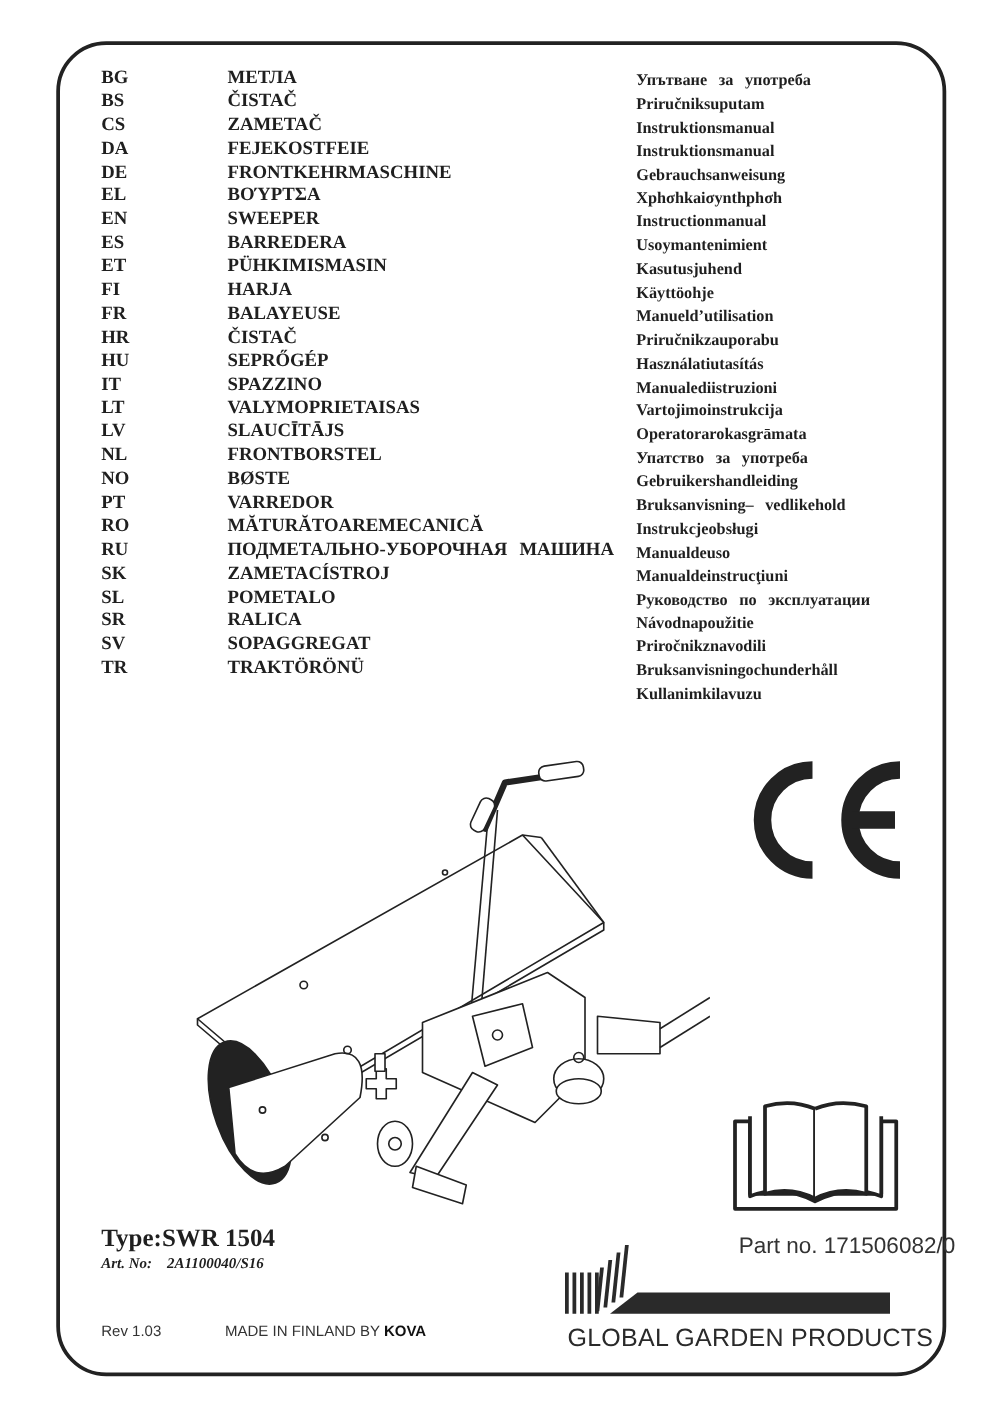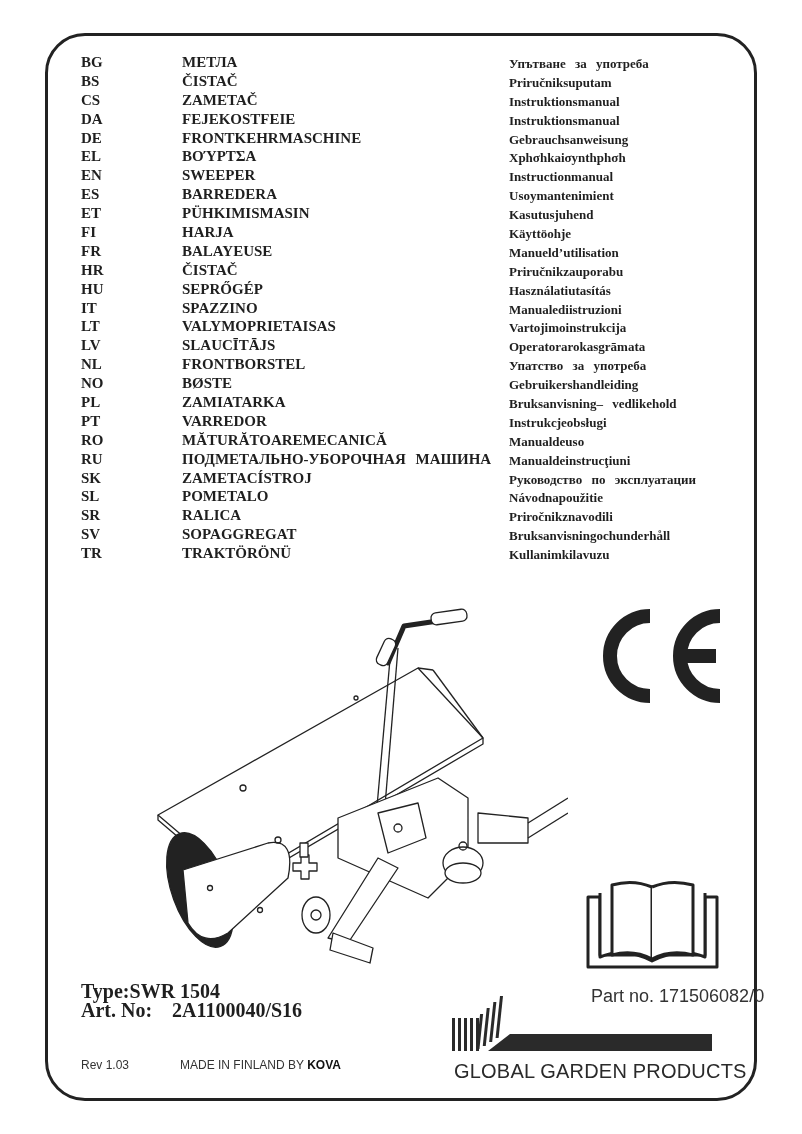--- a/index.html
+++ b/index.html
@@ -14,21 +14,21 @@
   .lang-row { display:flex; height:18.9px; line-height:18.9px; font-size:15px;gap:45px; }
   .lang-code { width:56px; }
   .lang-name { white-space:nowrap; word-spacing:6px; }
   .manual-list { position:absolute; left:509px; top:55px; }
   .manual-row { height:18.9px; line-height:18.9px; font-size:13px; white-space:nowrap; word-spacing:6px; }
   .machine { position:absolute; left:148px; top:598px; width:420px; height:370px; }
   .ce { position:absolute; left:590px; top:606px; width:135px; height:100px; }
   .book { position:absolute; left:585px; top:875px; width:135px; height:100px; }
   .partno { position:absolute; left:591px; top:986px; font-size:18px; color:#333; }
   .type { position:absolute; left:81px; top:982px; font-size:20px; line-height:19px; }
-  .artno { position:absolute; left:81px; top:1001px; font-size:20px; line-height:19px; white-space:pre; }
+  .artno { position:absolute; left:81px; top:1001px; font-size:12px; line-height:19px; white-space:pre;font-style:italic; }
   .rev { position:absolute; left:81px; top:1058px; font-size:12px; color:#333; }
   .made { position:absolute; left:180px; top:1058px; font-size:12px; color:#333; }
   .made b { color:#111; }
   .logo { position:absolute; left:452px; top:996px; width:270px; height:56px; }
   .logo-text { position:absolute; left:454px; top:1060px; font-size:20px; color:#2a2a2a; letter-spacing:0.2px; }
 </style>
 </head>
 <body>
 
 <div class="frame"></div>
@@ -98,24 +98,20 @@
       <span class="lang-code">LV</span>
       <span class="lang-name">SLAUCĪTĀJS</span>
     </div>
     <div class="lang-row">
       <span class="lang-code">NL</span>
       <span class="lang-name">FRONTBORSTEL</span>
     </div>
     <div class="lang-row">
       <span class="lang-code">NO</span>
       <span class="lang-name">BØSTE</span>
-    </div>
-    <div class="lang-row">
-      <span class="lang-code">PL</span>
-      <span class="lang-name">ZAMIATARKA</span>
     </div>
     <div class="lang-row">
       <span class="lang-code">PT</span>
       <span class="lang-name">VARREDOR</span>
     </div>
     <div class="lang-row">
       <span class="lang-code">RO</span>
       <span class="lang-name">MĂTURĂTOAREMECANICĂ</span>
     </div>
     <div class="lang-row">

